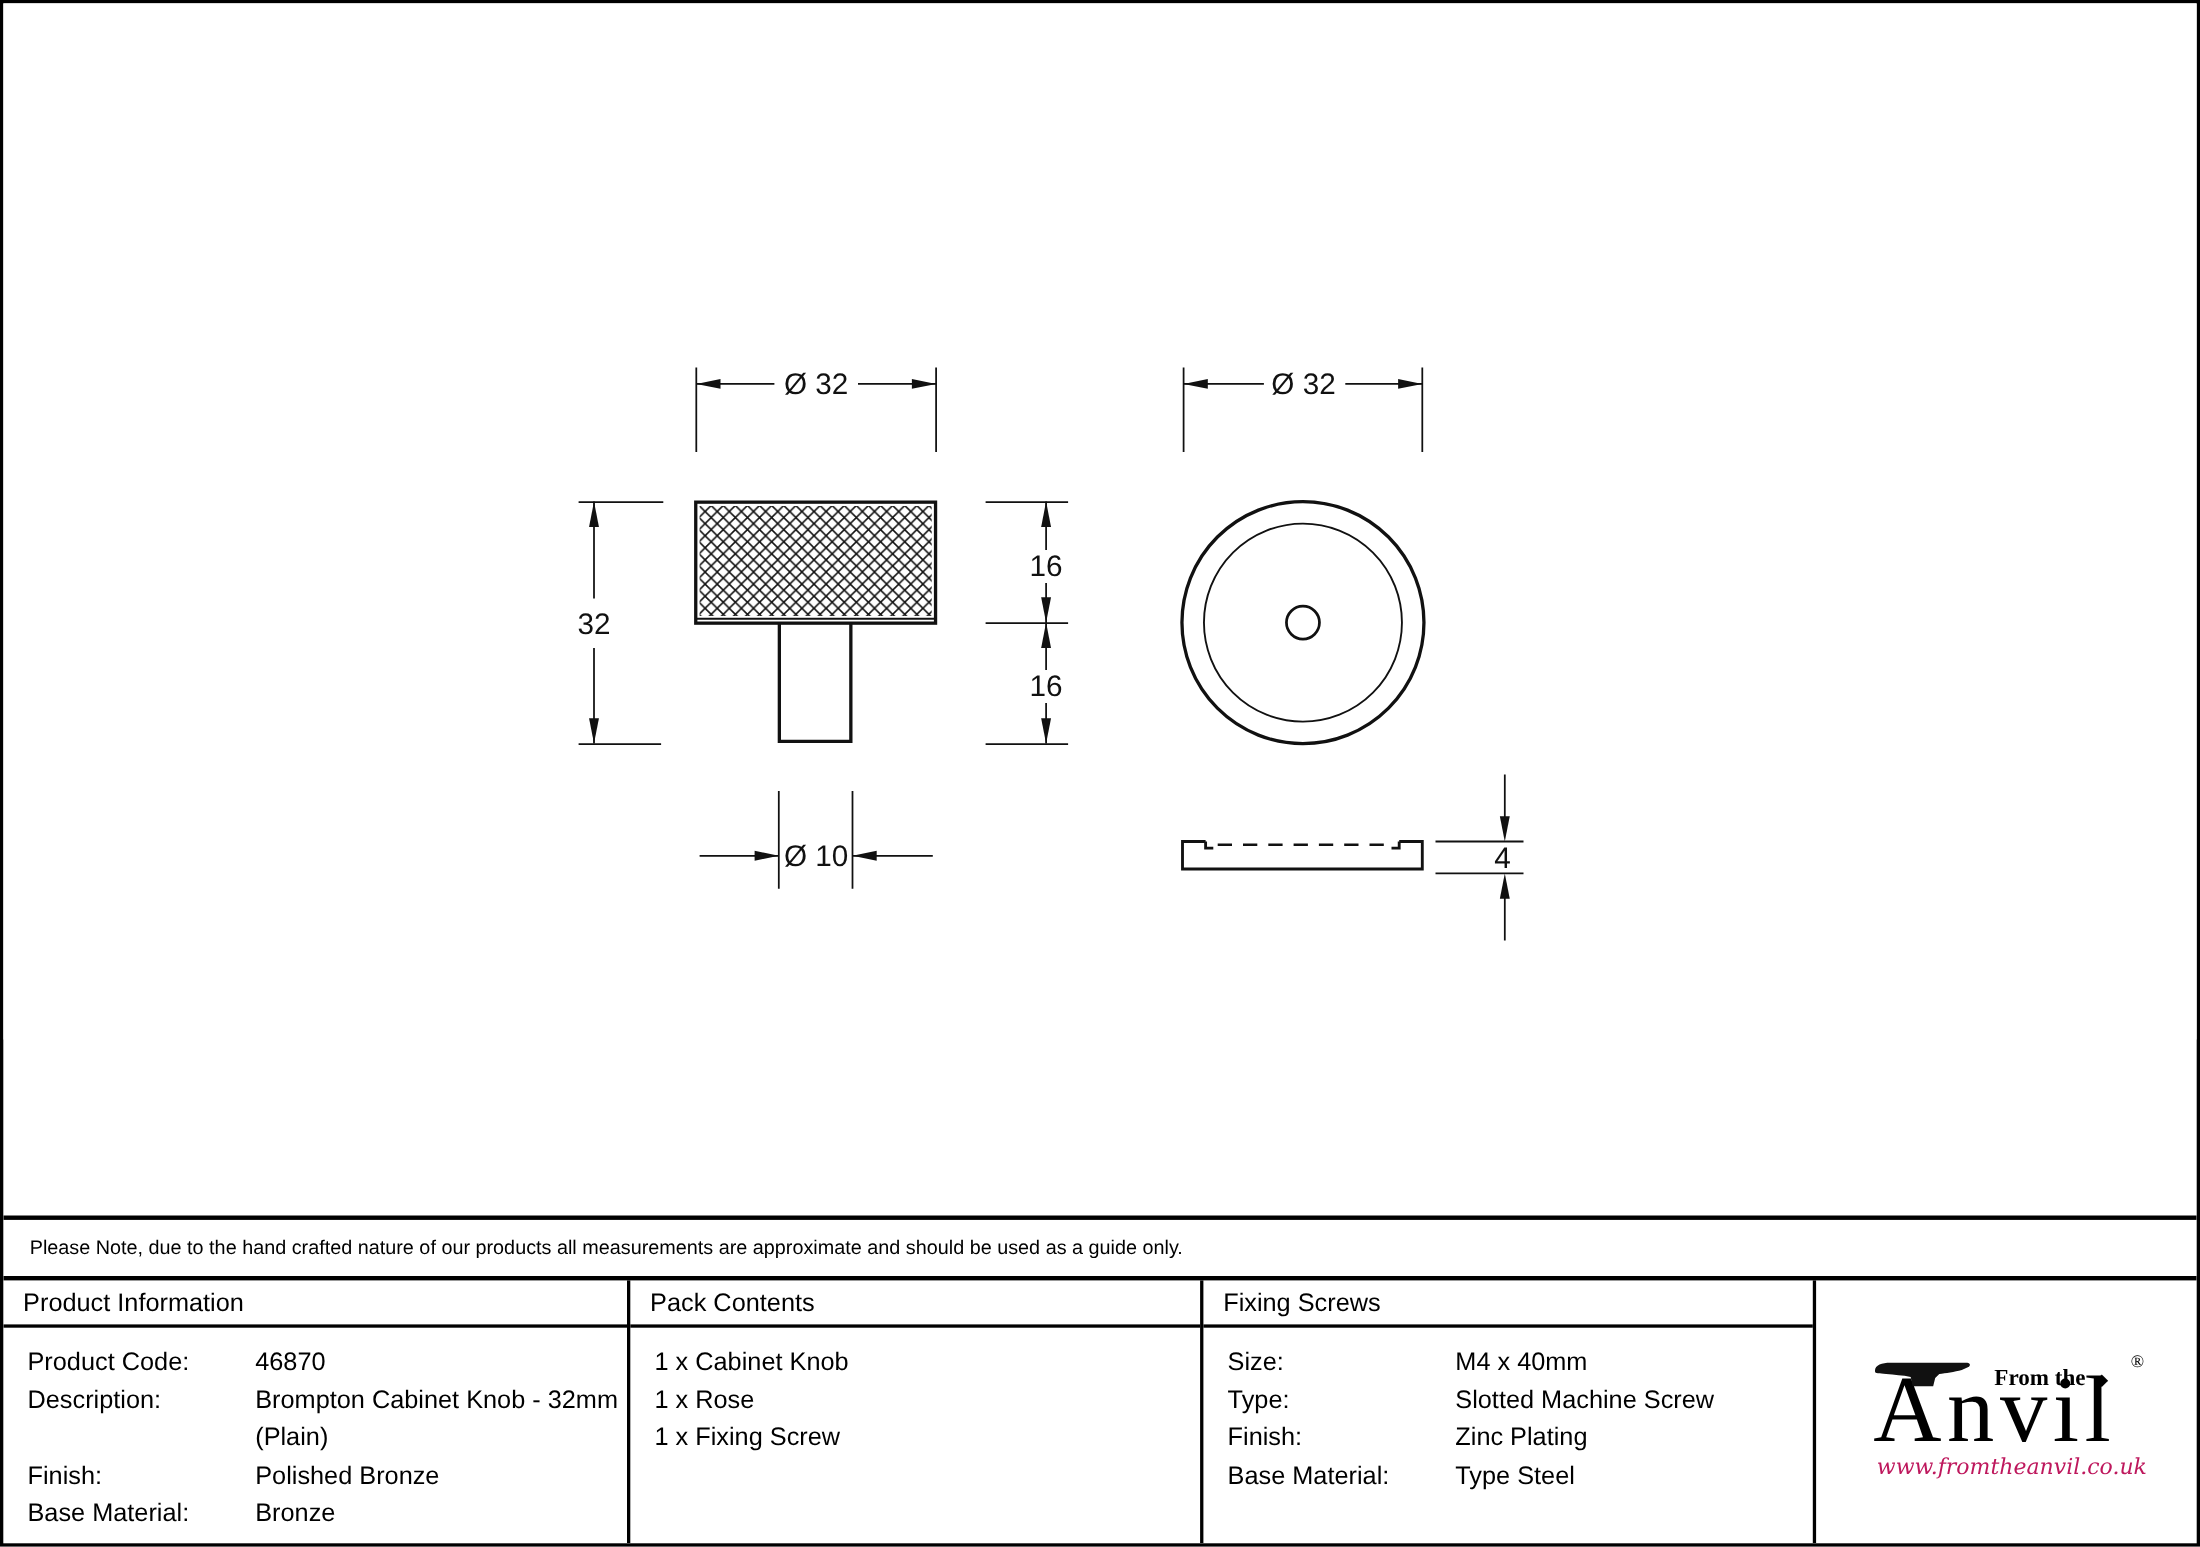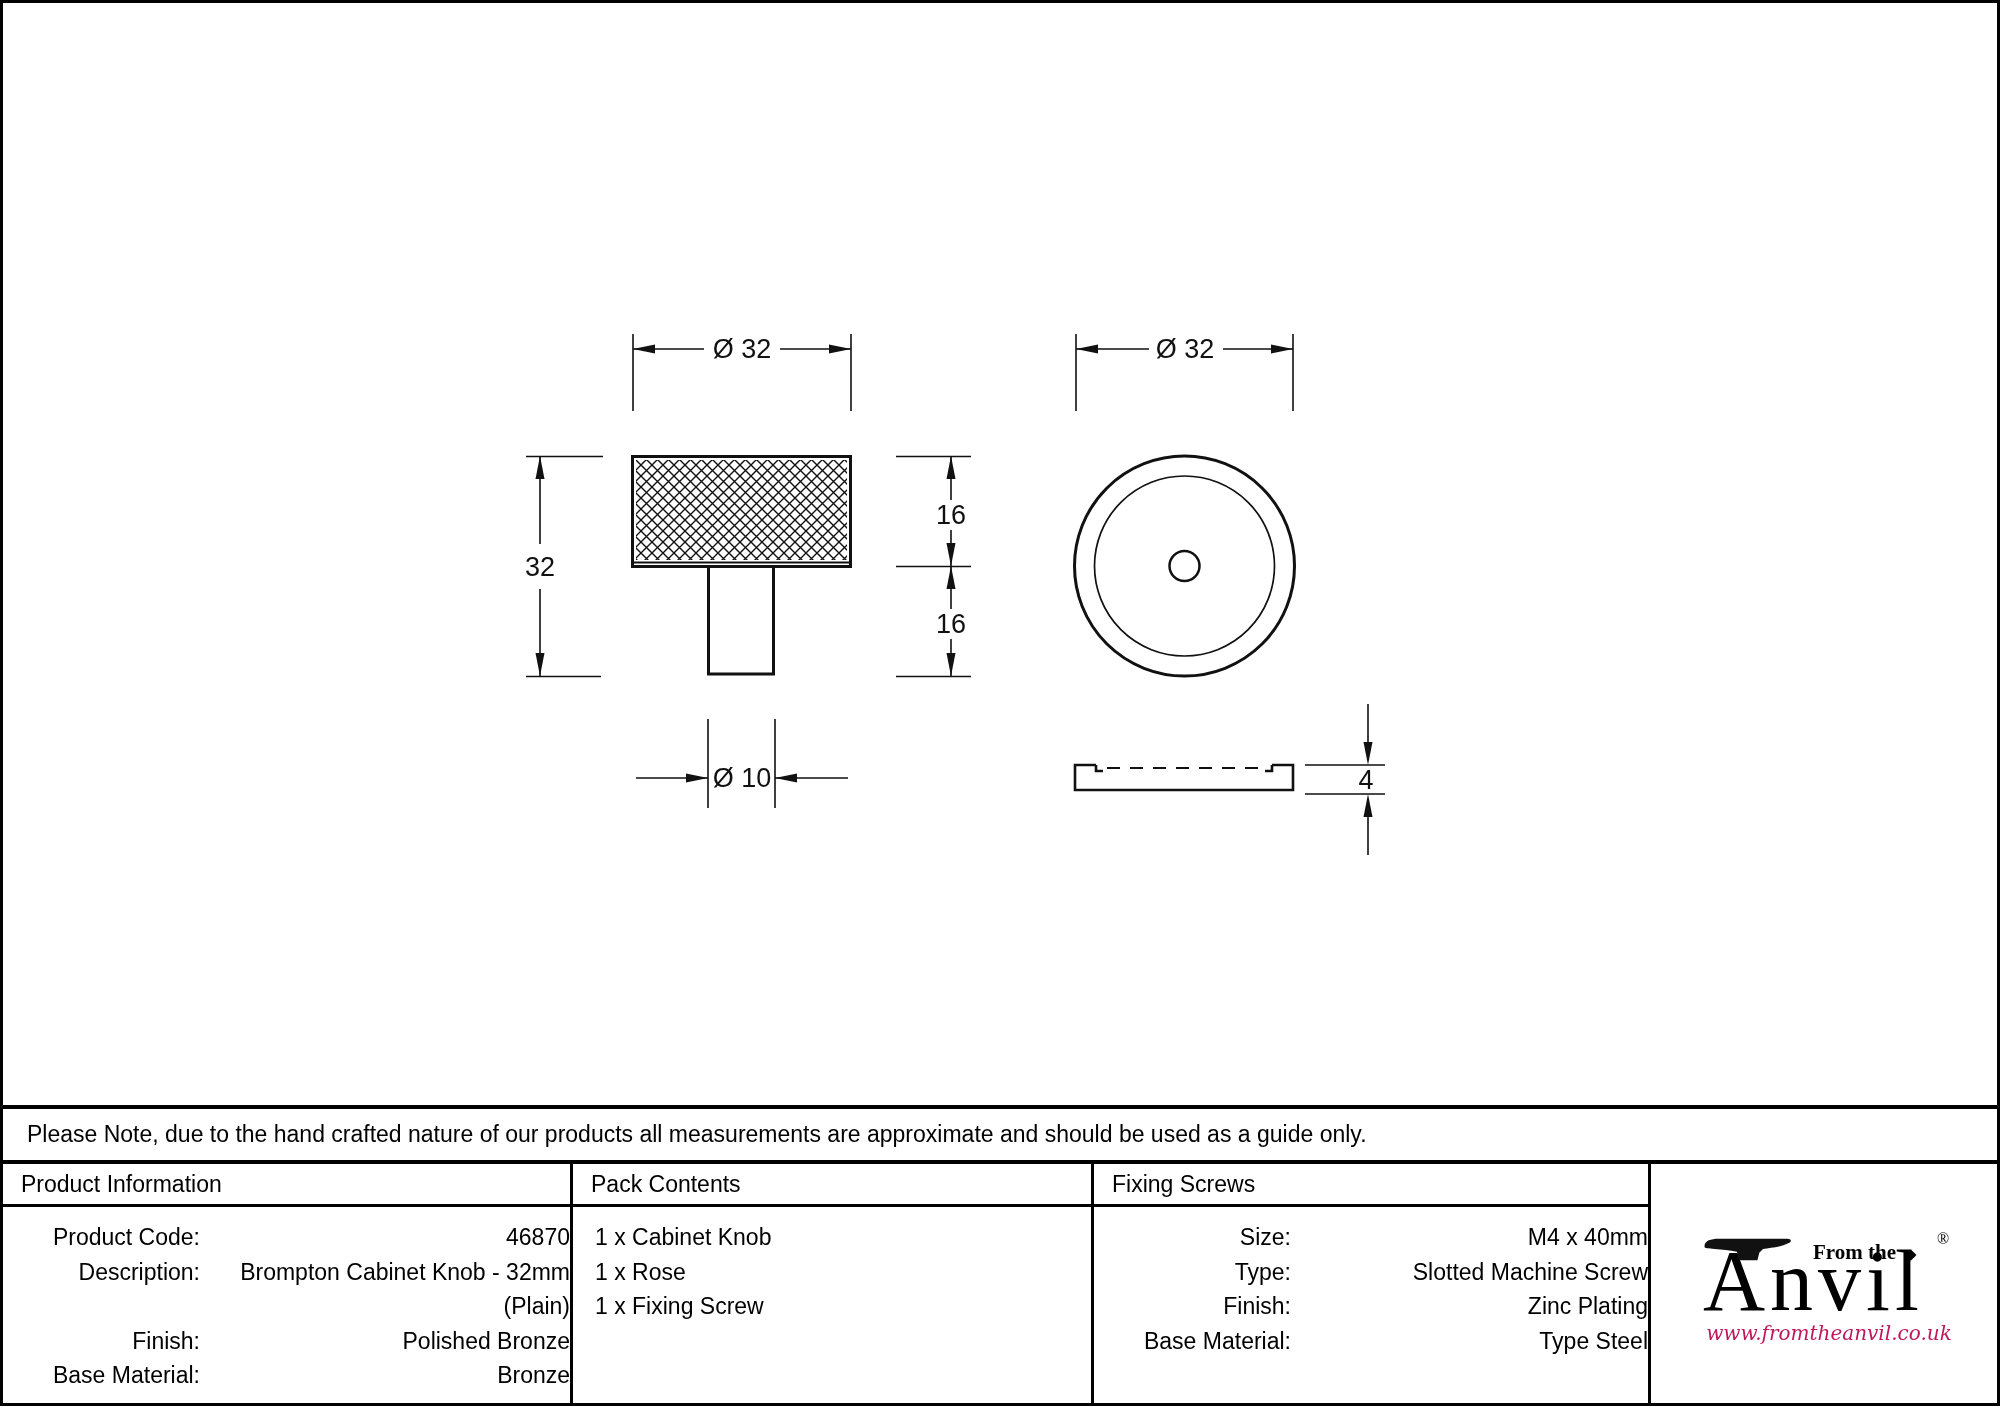--- a/index.html
+++ b/index.html
@@ -6,34 +6,34 @@
   html,body { width:2000px; height:1406px; background:#fff; font-family:"Liberation Sans", sans-serif; color:#111; }
   .page { position:absolute; top:0; left:0; width:2000px; height:1406px; background:#fff; border:3px solid #000; overflow:hidden; }
 
   
   .drawing-area { position:absolute; top:0; left:0; width:1994px; height:942px; background:#fff; }
   .dim-text { font-family:"Liberation Sans", sans-serif; font-size:27px; fill:#111; }
 
   
   .note-bar { position:absolute; top:1102px; left:0; width:1994px; height:55px;
               border-top:4px solid #000; border-bottom:0; }
-  .note-bar span { display:block; line-height:51px; padding-left:24px; font-size:23px; color:#000; }
+  .note-bar span { display:block; line-height:51px; padding-left:24px; font-size:18px; color:#000; }
 
   
   .spec-table { position:absolute; top:1157px; left:0; width:1994px; height:243px;
                 border-top:4px solid #000; display:flex; }
   .col { height:100%; }
   .col-product  { width:570px; border-right:3px solid #000; }
   .col-pack     { width:521px; border-right:3px solid #000; }
   .col-fixing   { width:557px; border-right:3px solid #000; }
   .col-logo     { width:343px; position:relative; }
   .col-header { height:43px; border-bottom:3px solid #000; display:flex; align-items:center;
                 padding-left:18px; font-size:23px; color:#000; }
   .col-body { padding:13px 0 0 22px; font-size:23px; line-height:34.5px; color:#000; }
-  .kv { display:flex;text-align:right; }
+  .kv { display:flex; }
   .kv .k { width:175px; flex:none; }
   .kv .v { flex:1;margin-left:32px; }
   .pack-item { display:block; }
 
   
   .logo-box { position:absolute; left:52px; top:70px; width:252px; height:115px; }
   .anvil-icon { position:absolute; left:0; top:3px; width:94px; height:26px; }
   .brand-word { position:absolute; left:0; top:4px; font-family:"Liberation Serif", serif;
                 font-size:86px; line-height:1; letter-spacing:5px; color:#000; white-space:nowrap; }
   .tagline { position:absolute; left:110px; top:6px; font-family:"Liberation Serif", serif;

